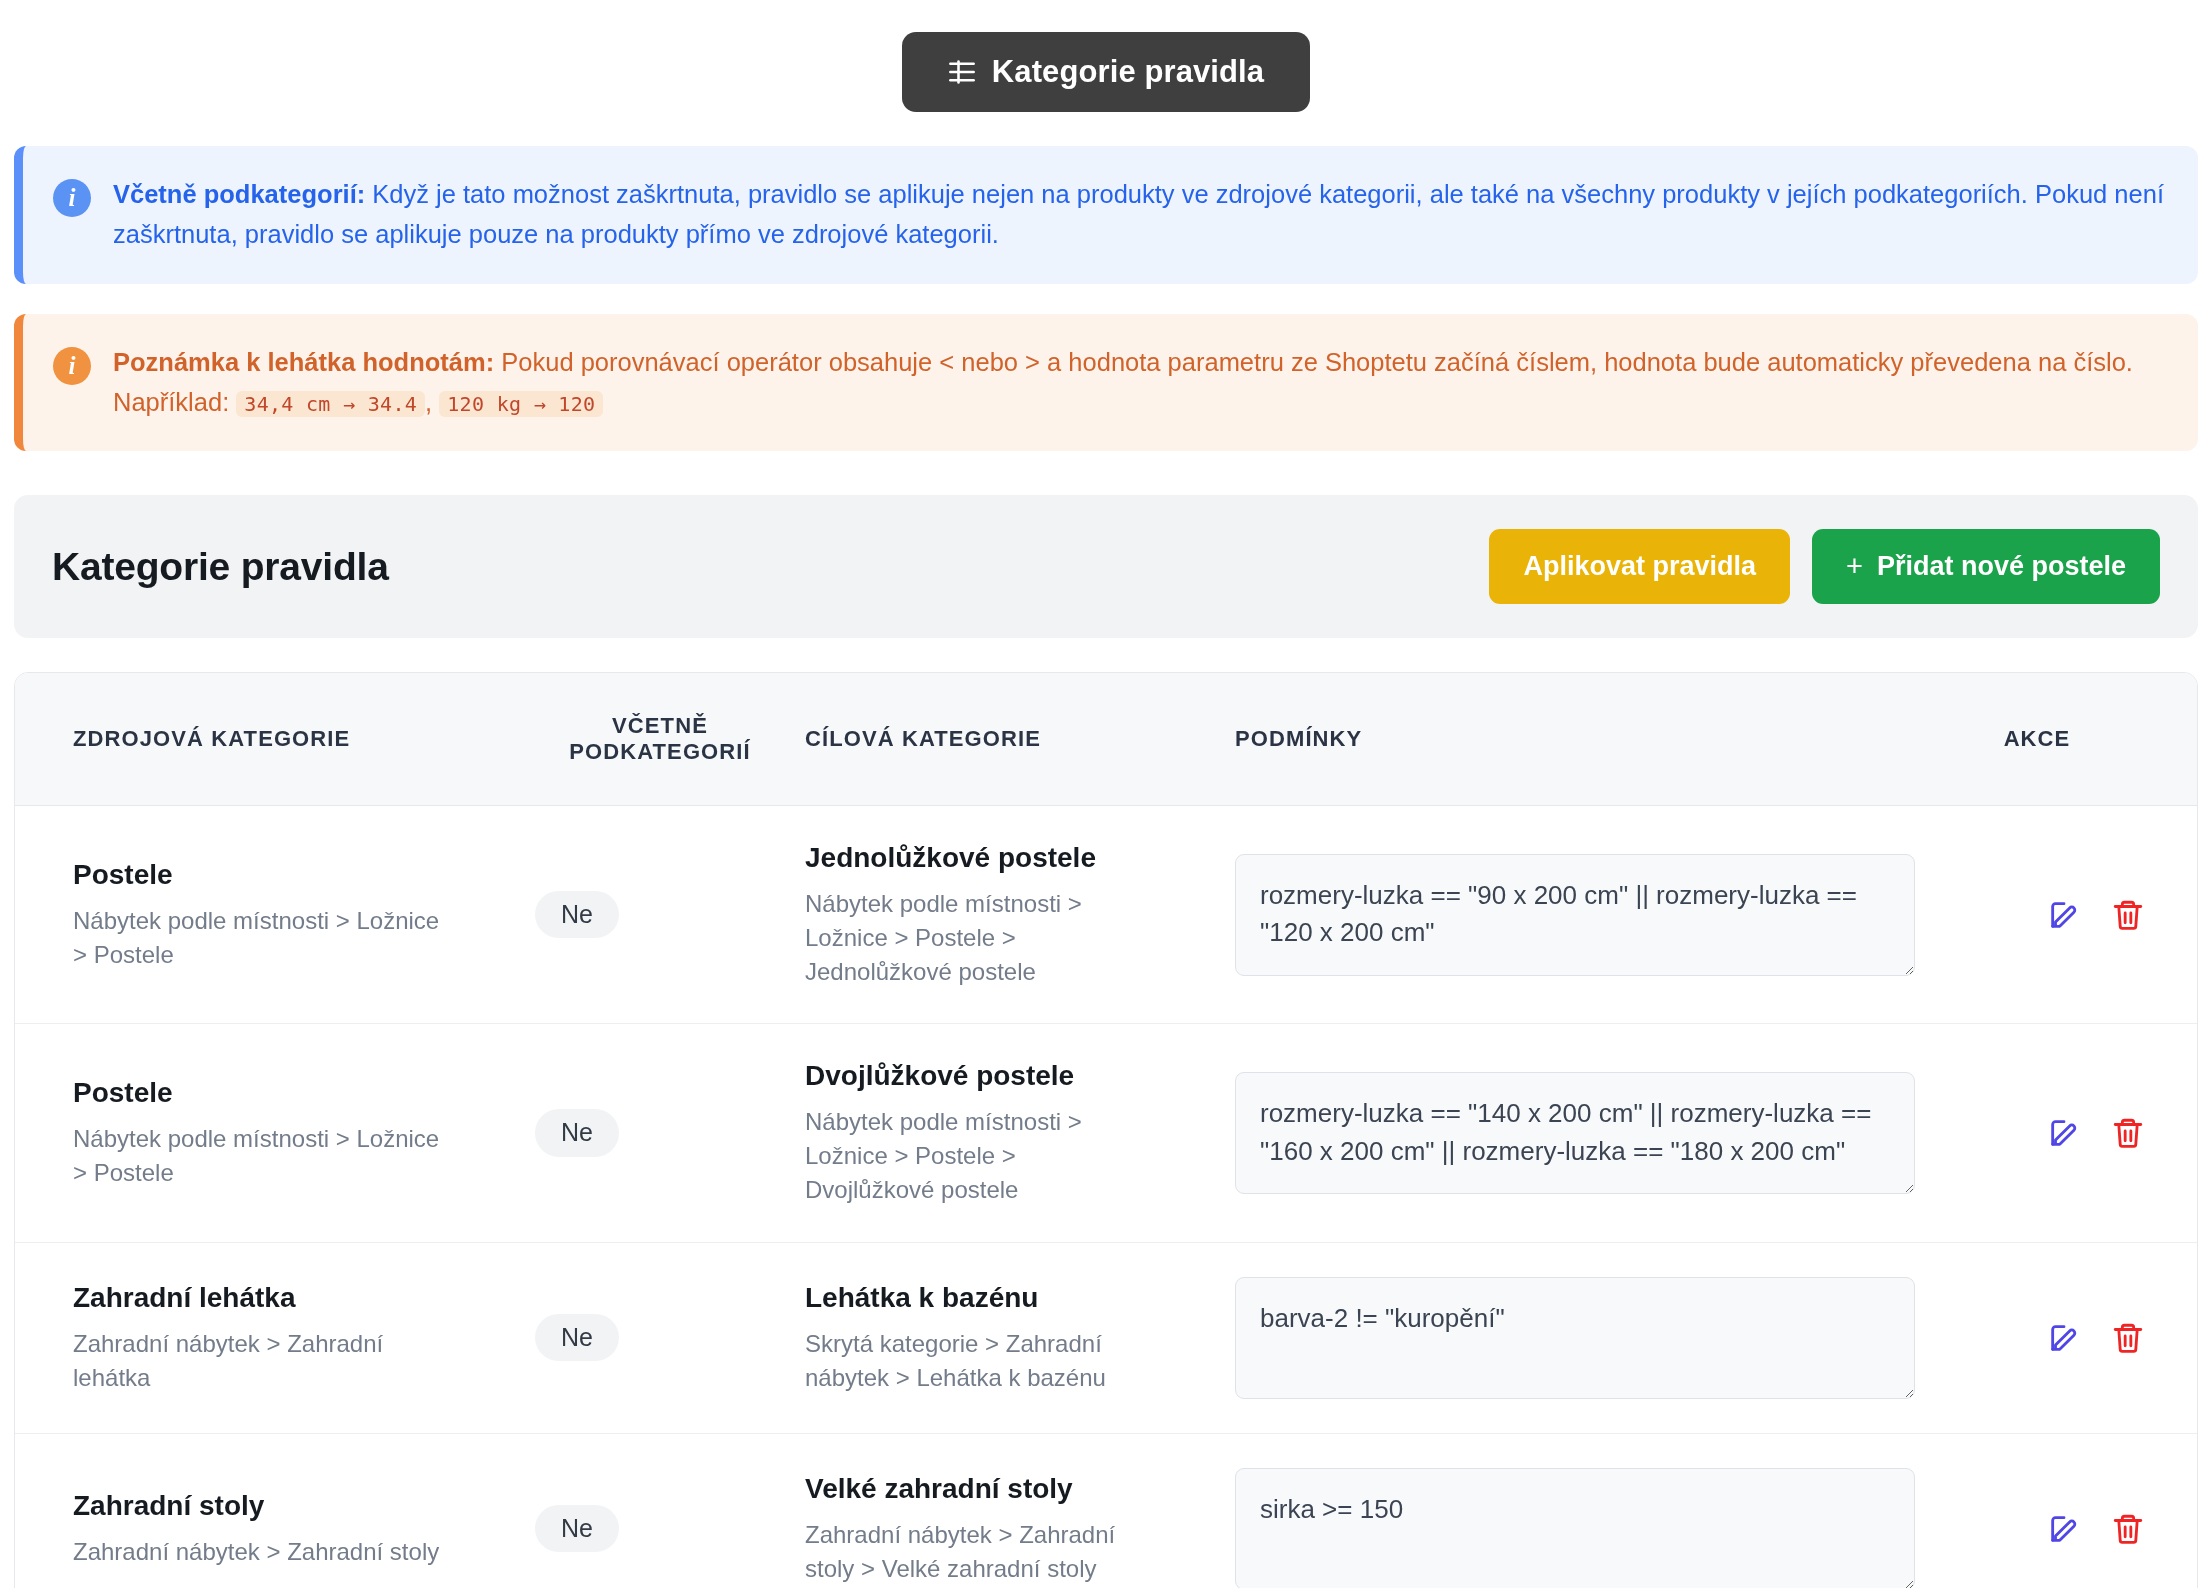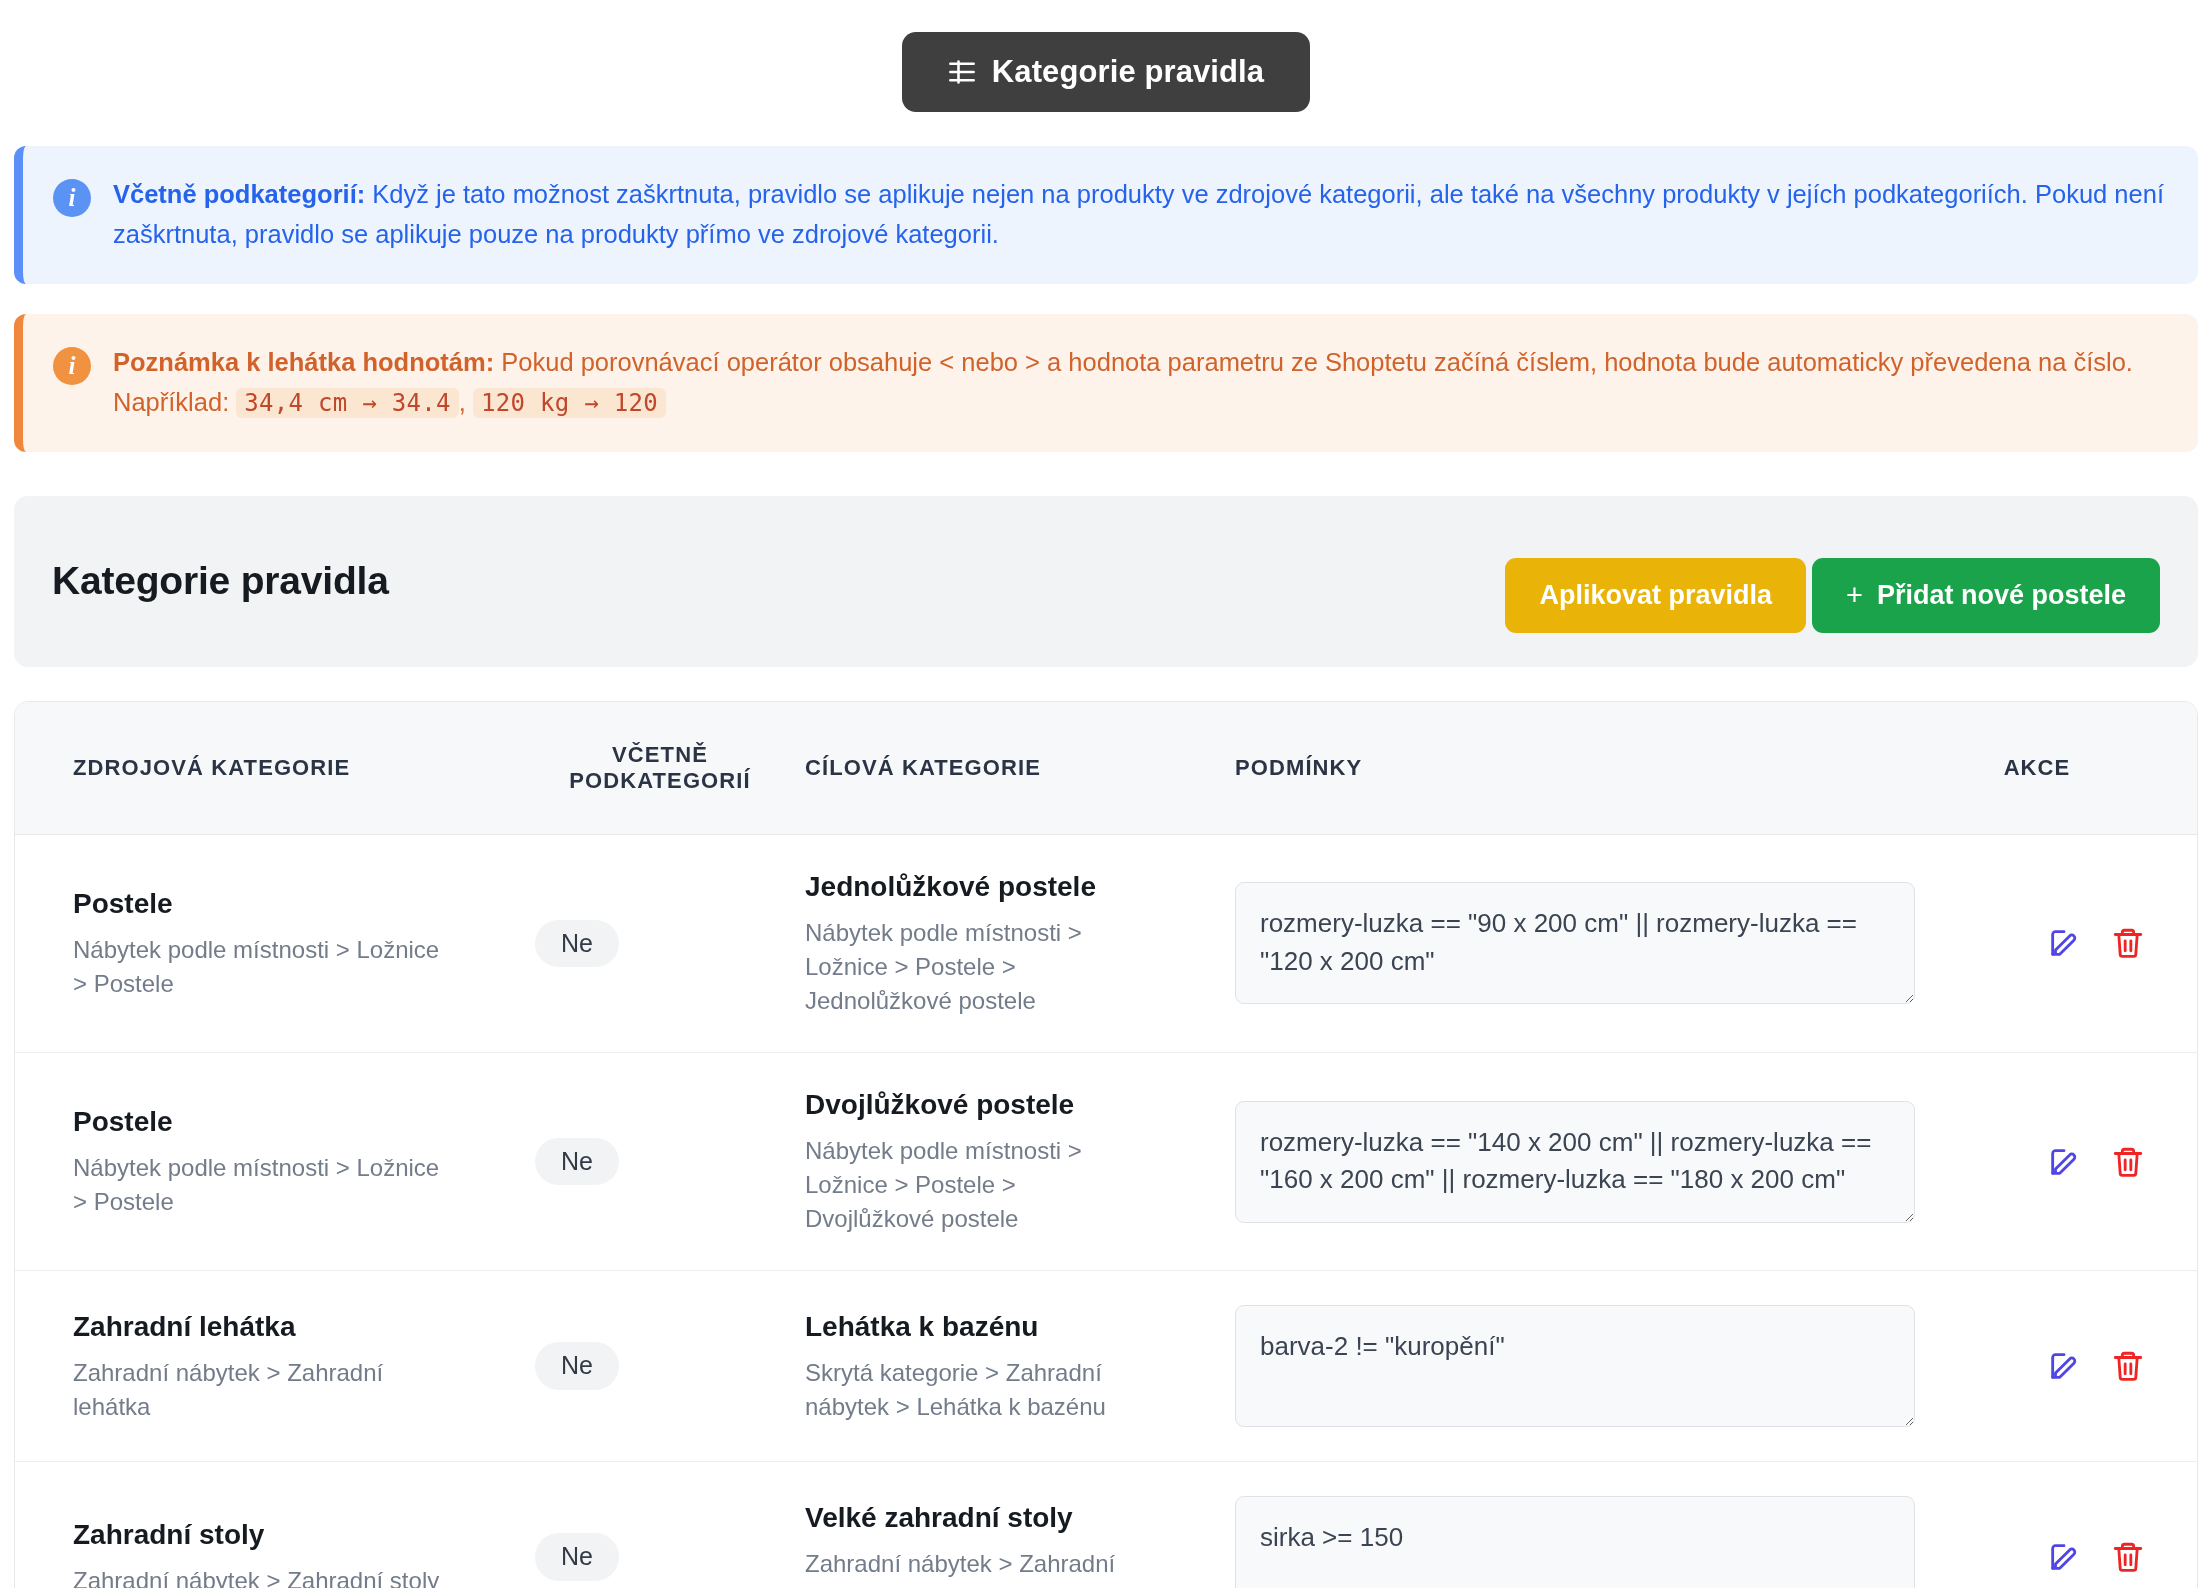--- a/index.html
+++ b/index.html
@@ -81,42 +81,42 @@
 
   .alert-body { flex: 1 1 auto; padding-top: 1px; }
   .alert-strong { font-weight: 700; }
 
   code.chip {
     font-family: "DejaVu Sans Mono", "Liberation Mono", monospace;
     background: #fbe6d2;
     color: #c0472a;
     border-radius: 6px;
     padding: 1px 8px;
-    font-size: 24px;
+    font-size: 20px;
     letter-spacing: .3px;
   }
 
   
   .section-card {
     margin: 44px 14px 0 14px;
     background: #f2f3f5;
     border-radius: 14px;
     padding: 34px 38px;
     display: flex;
     align-items: center;
     justify-content: space-between;
   }
   .section-title {
     font-size: 39px;
     font-weight: 700;
     color: #161b22;
     margin: 0;
     letter-spacing: -.2px;
   }
-  .section-actions { display: flex; gap: 6px; margin-top: 28px; }
+  .section-actions { display: flex; gap: 22px; }
   .btn {
     border: none;
     border-radius: 11px;
     color: #ffffff;
     font-size: 27px;
     font-weight: 700;
     padding: 22px 34px;
     cursor: pointer;
     font-family: inherit;
     white-space: nowrap;

